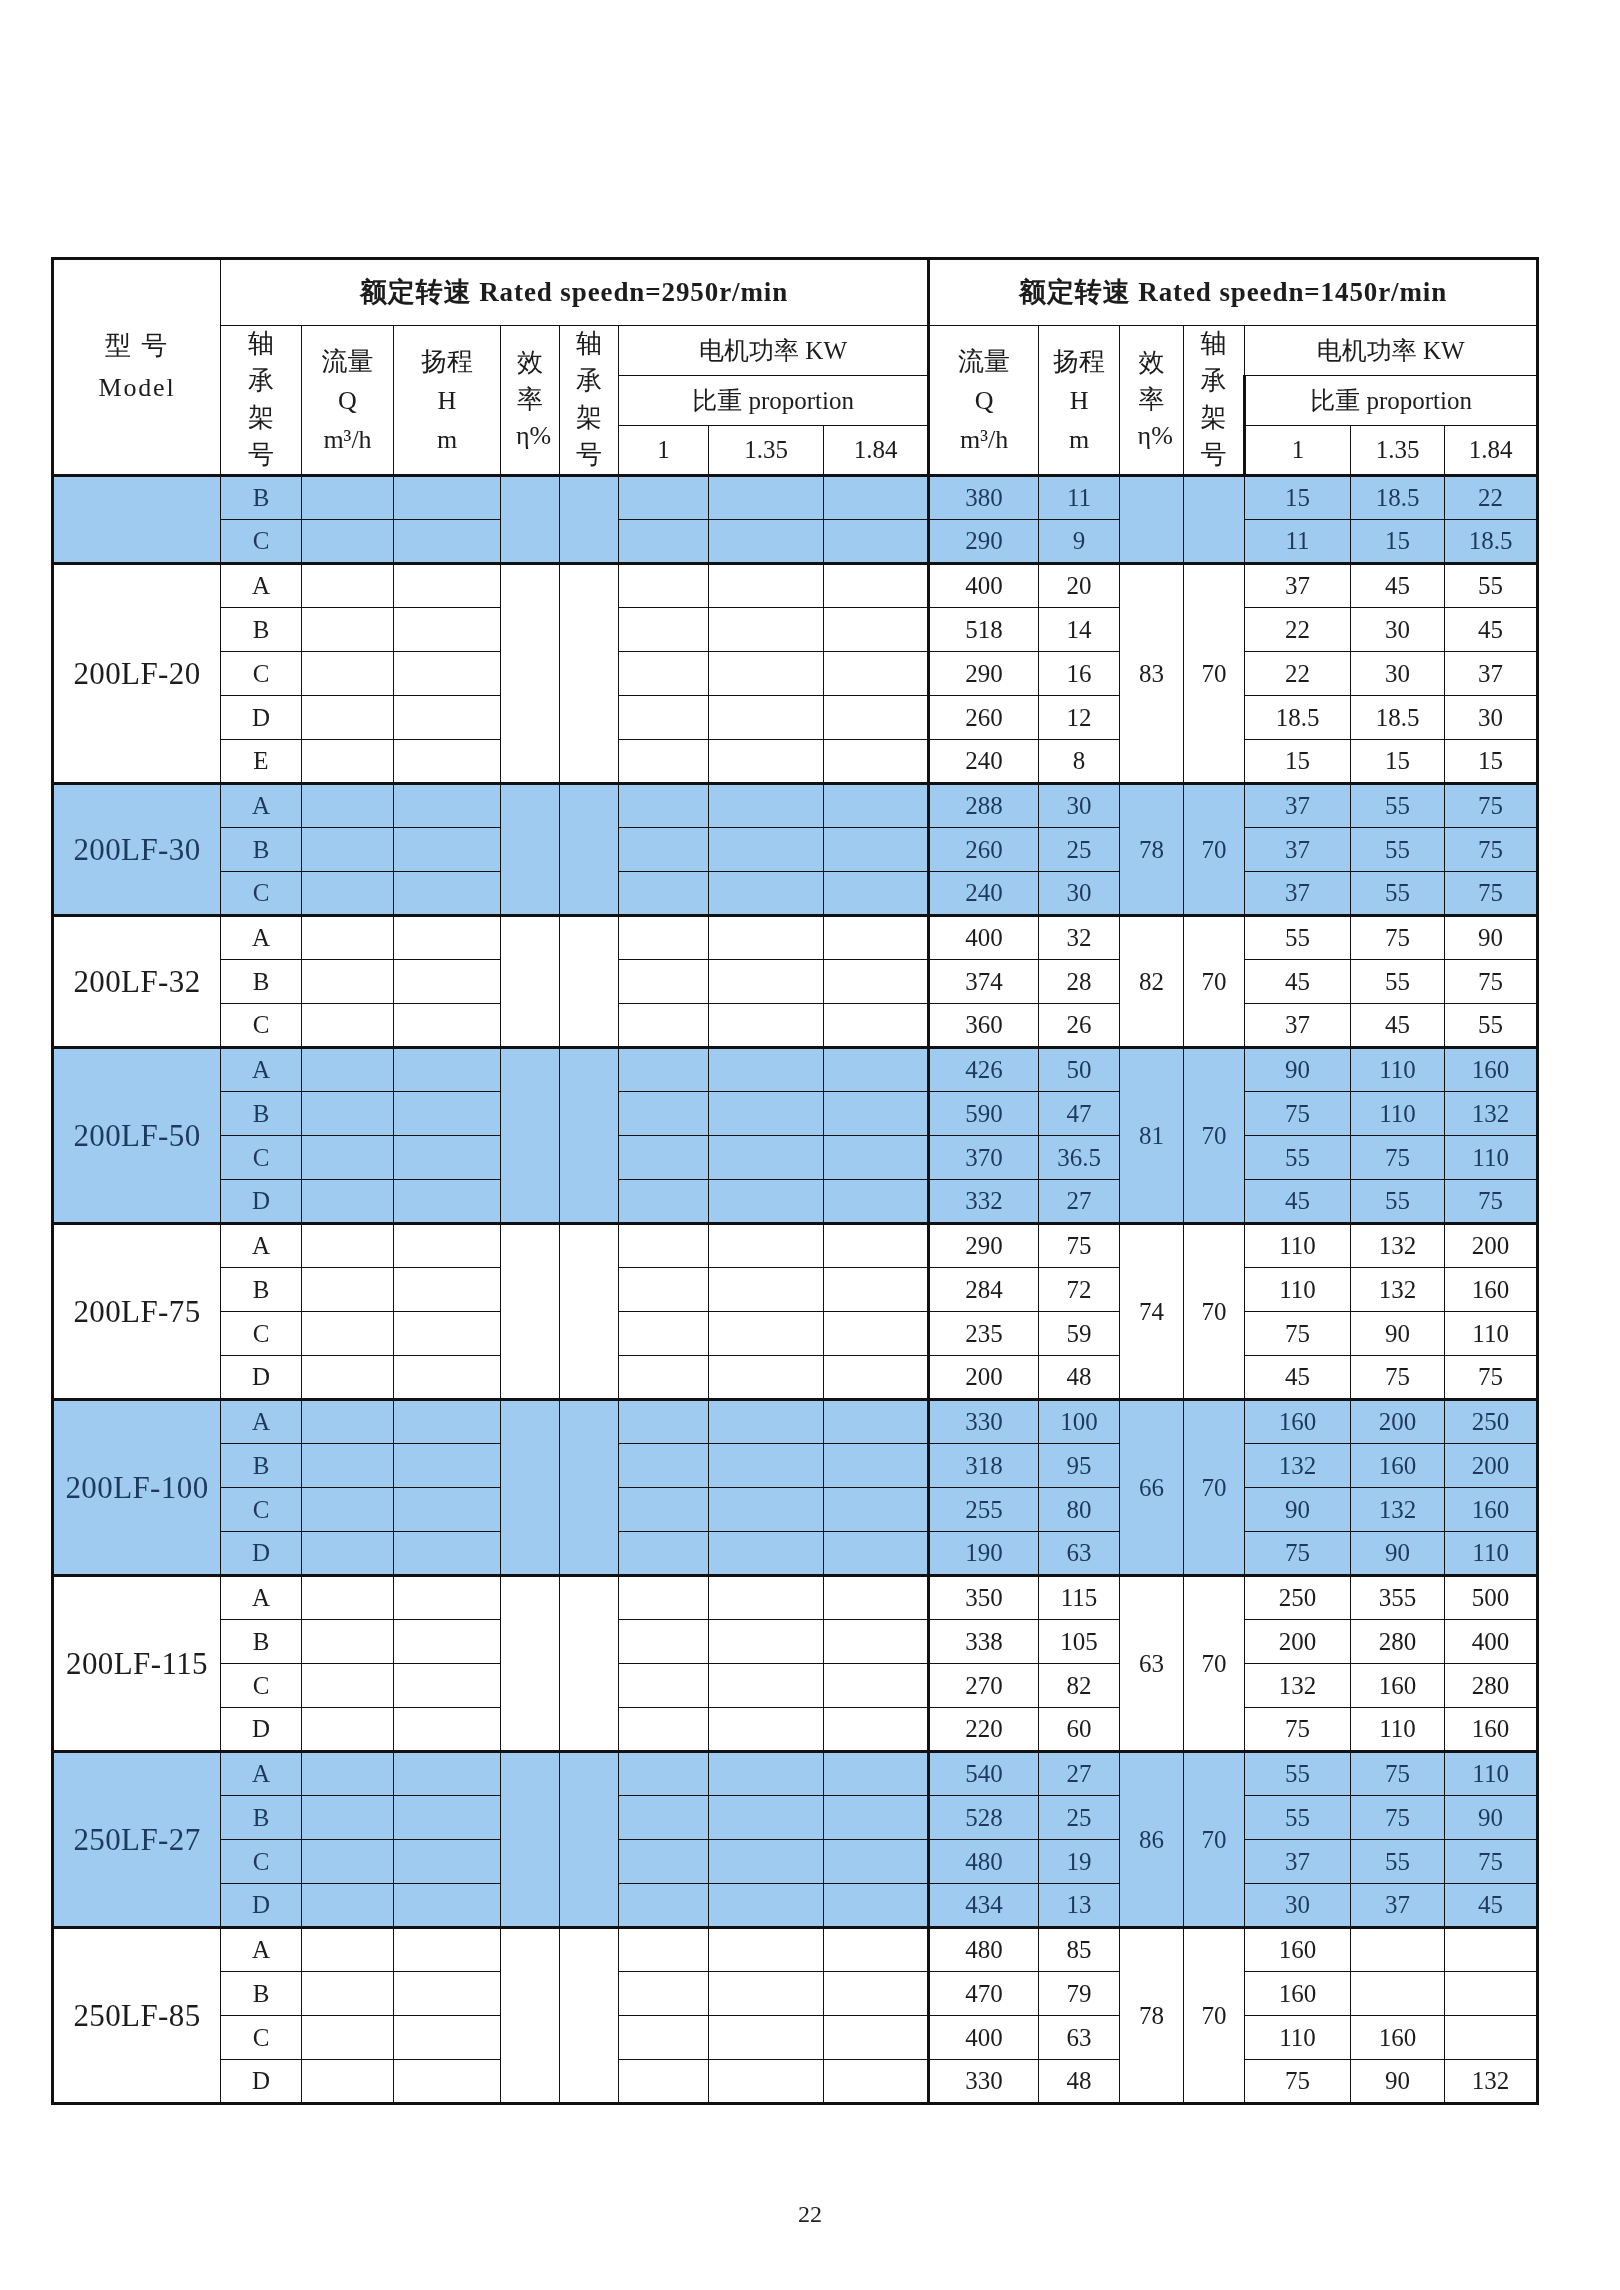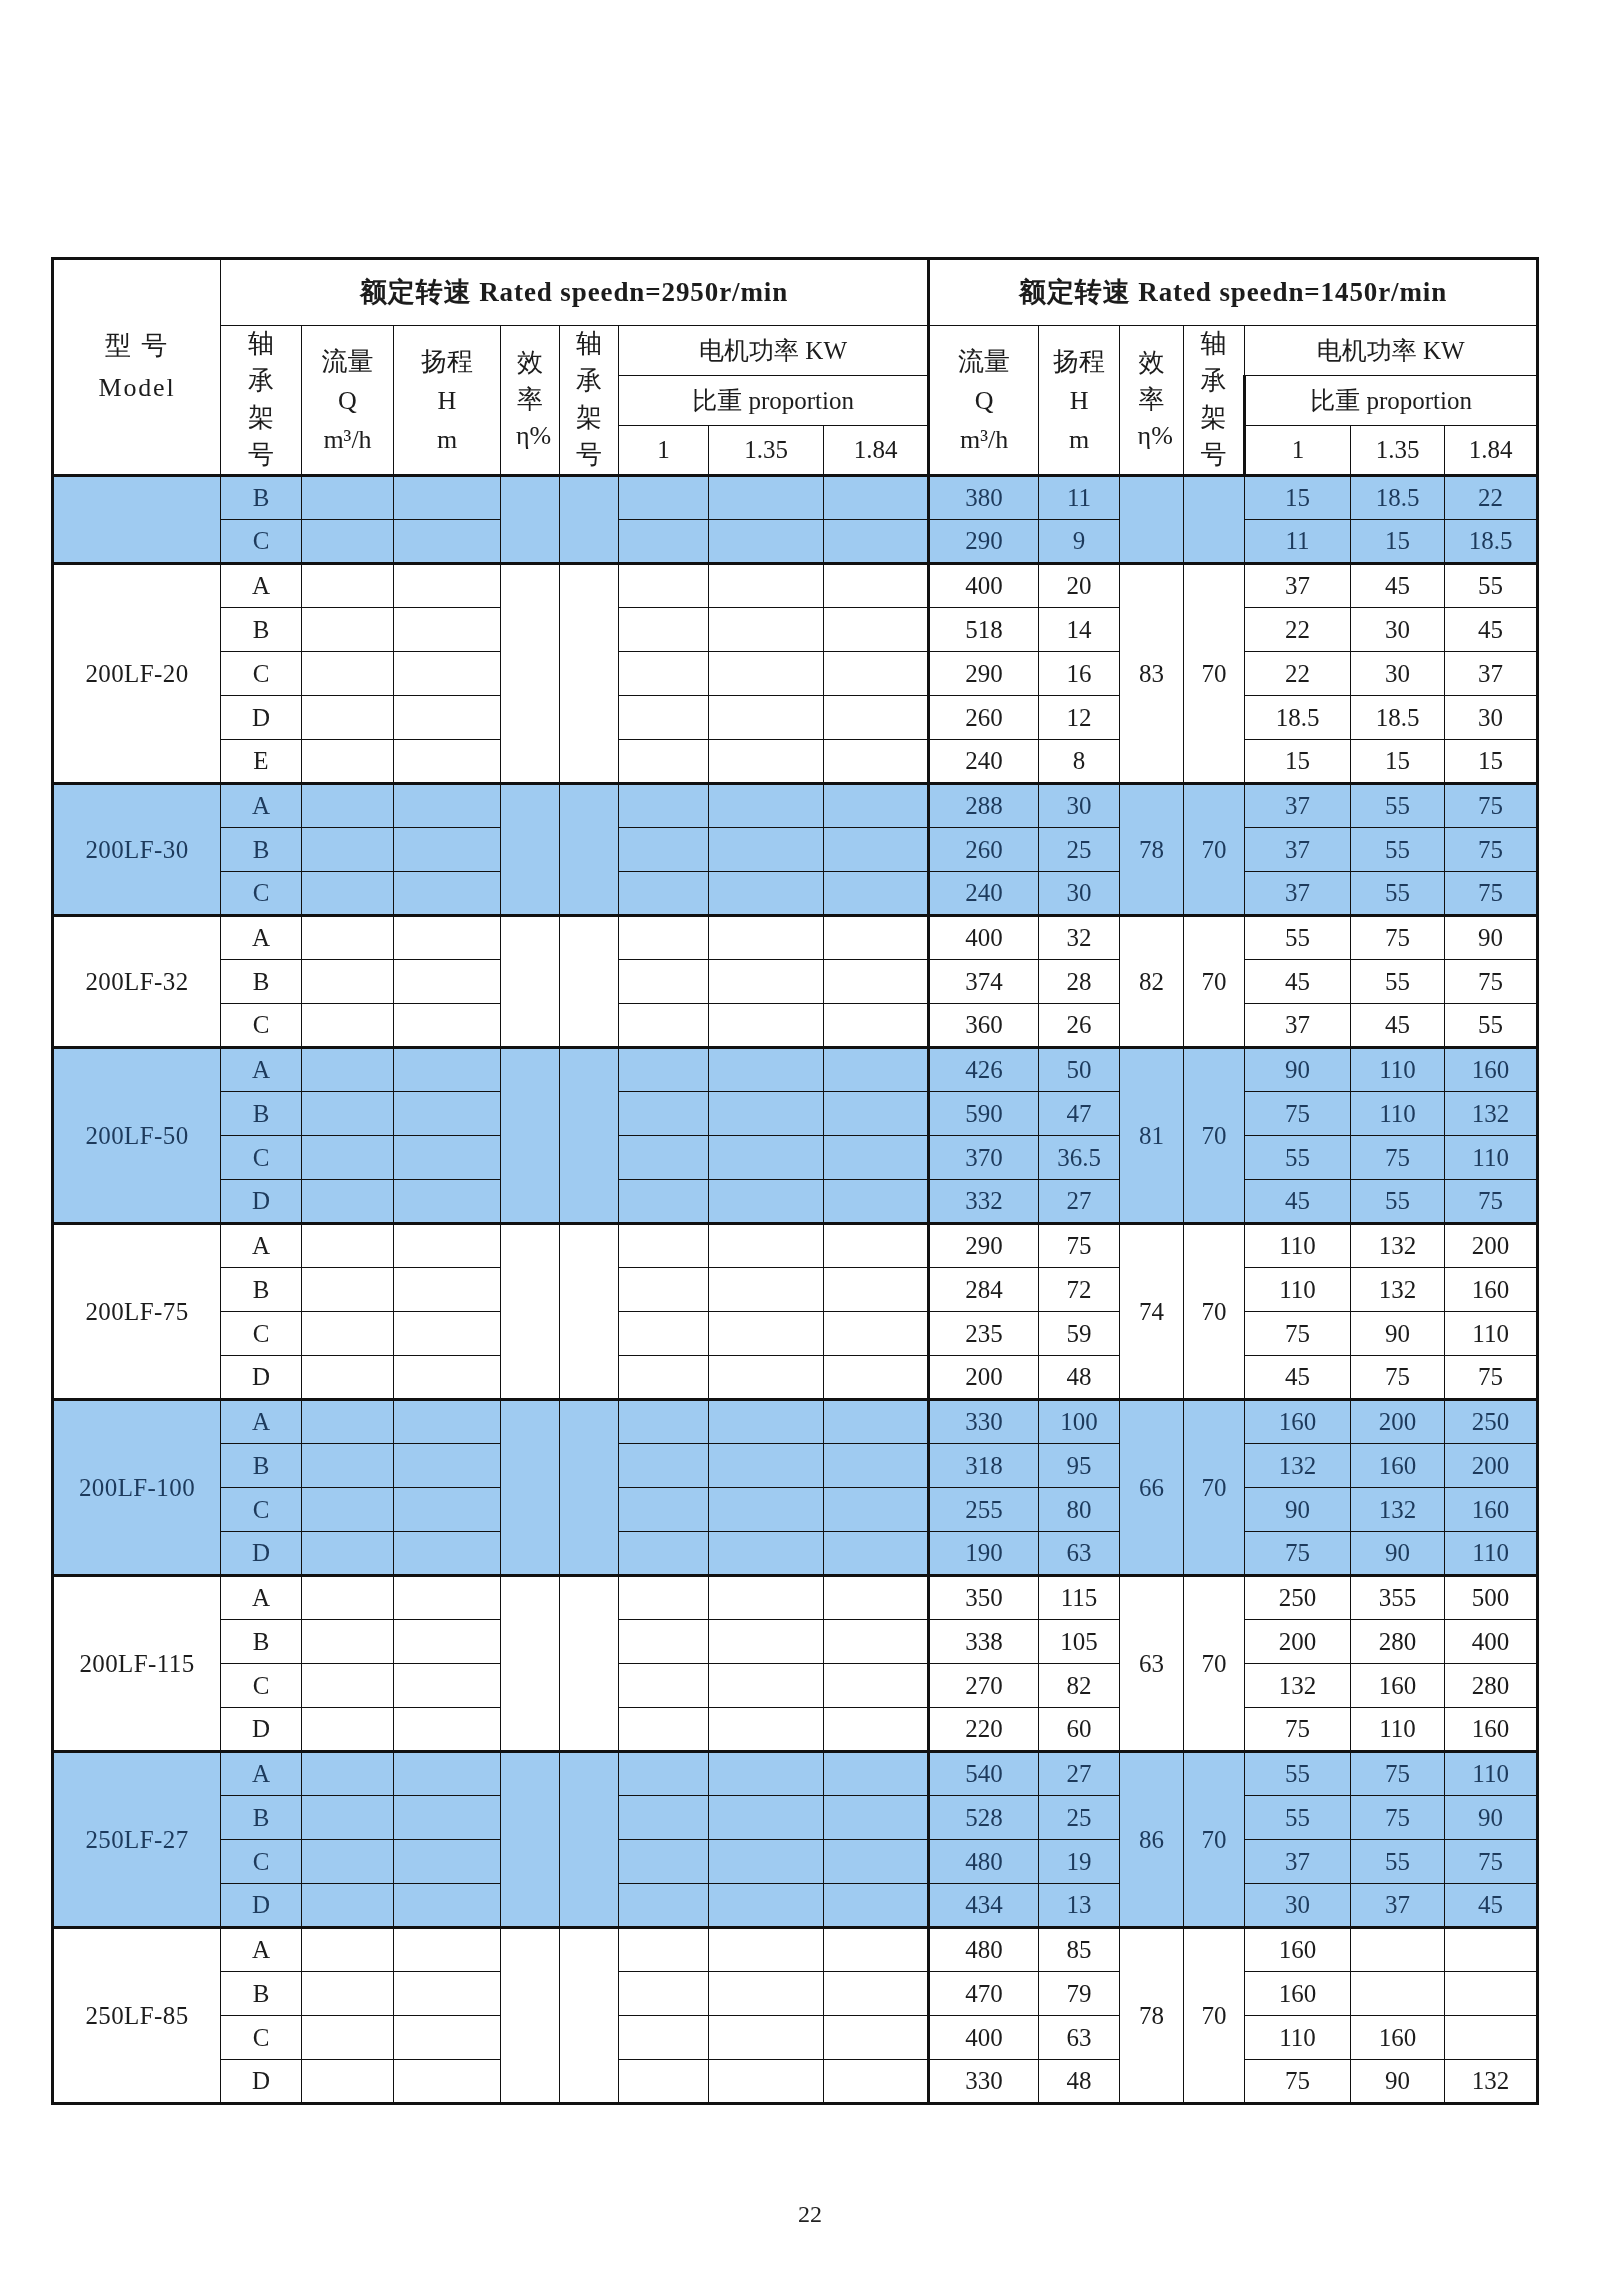--- a/index.html
+++ b/index.html
@@ -19,21 +19,21 @@
   .group-title{font-weight:bold;font-size:27px;letter-spacing:0.9px;}
   tr.hdr-main th{height:49px;}
   tr.hdr-prop th{height:49px;}
   tr.hdr-nums th{height:48px;font-size:25px;}
   thead tr.hdr-nums th{border-bottom:3.6px solid #111;}
   .vstack{display:inline-block;width:1.08em;word-break:break-all;line-height:1.42;font-size:26px;}
   .hline{line-height:1.5;font-size:26px;}
   .model-head div{line-height:1.6;font-size:26px;letter-spacing:1.8px;}
   tbody tr{height:44px;}
   tbody td{font-size:25px;}
-  td.model{font-size:25px;letter-spacing:0.4px;font-family:Liberation Serif, serif;}
+  td.model{font-size:31px;letter-spacing:0.4px;font-family:Liberation Serif, serif;}
   td.hl,th.hl{background:#9fcbf1;color:#1d3a5c;}
   tr.gs td{border-top:3.6px solid #111;}
   .gd{border-left:3.6px solid #111 !important;}
   .page-number{
     position:absolute;left:0;right:0;top:2201px;text-align:center;
     font-size:24px;color:#222;
   }
 </style>
 </head>
 <body>

